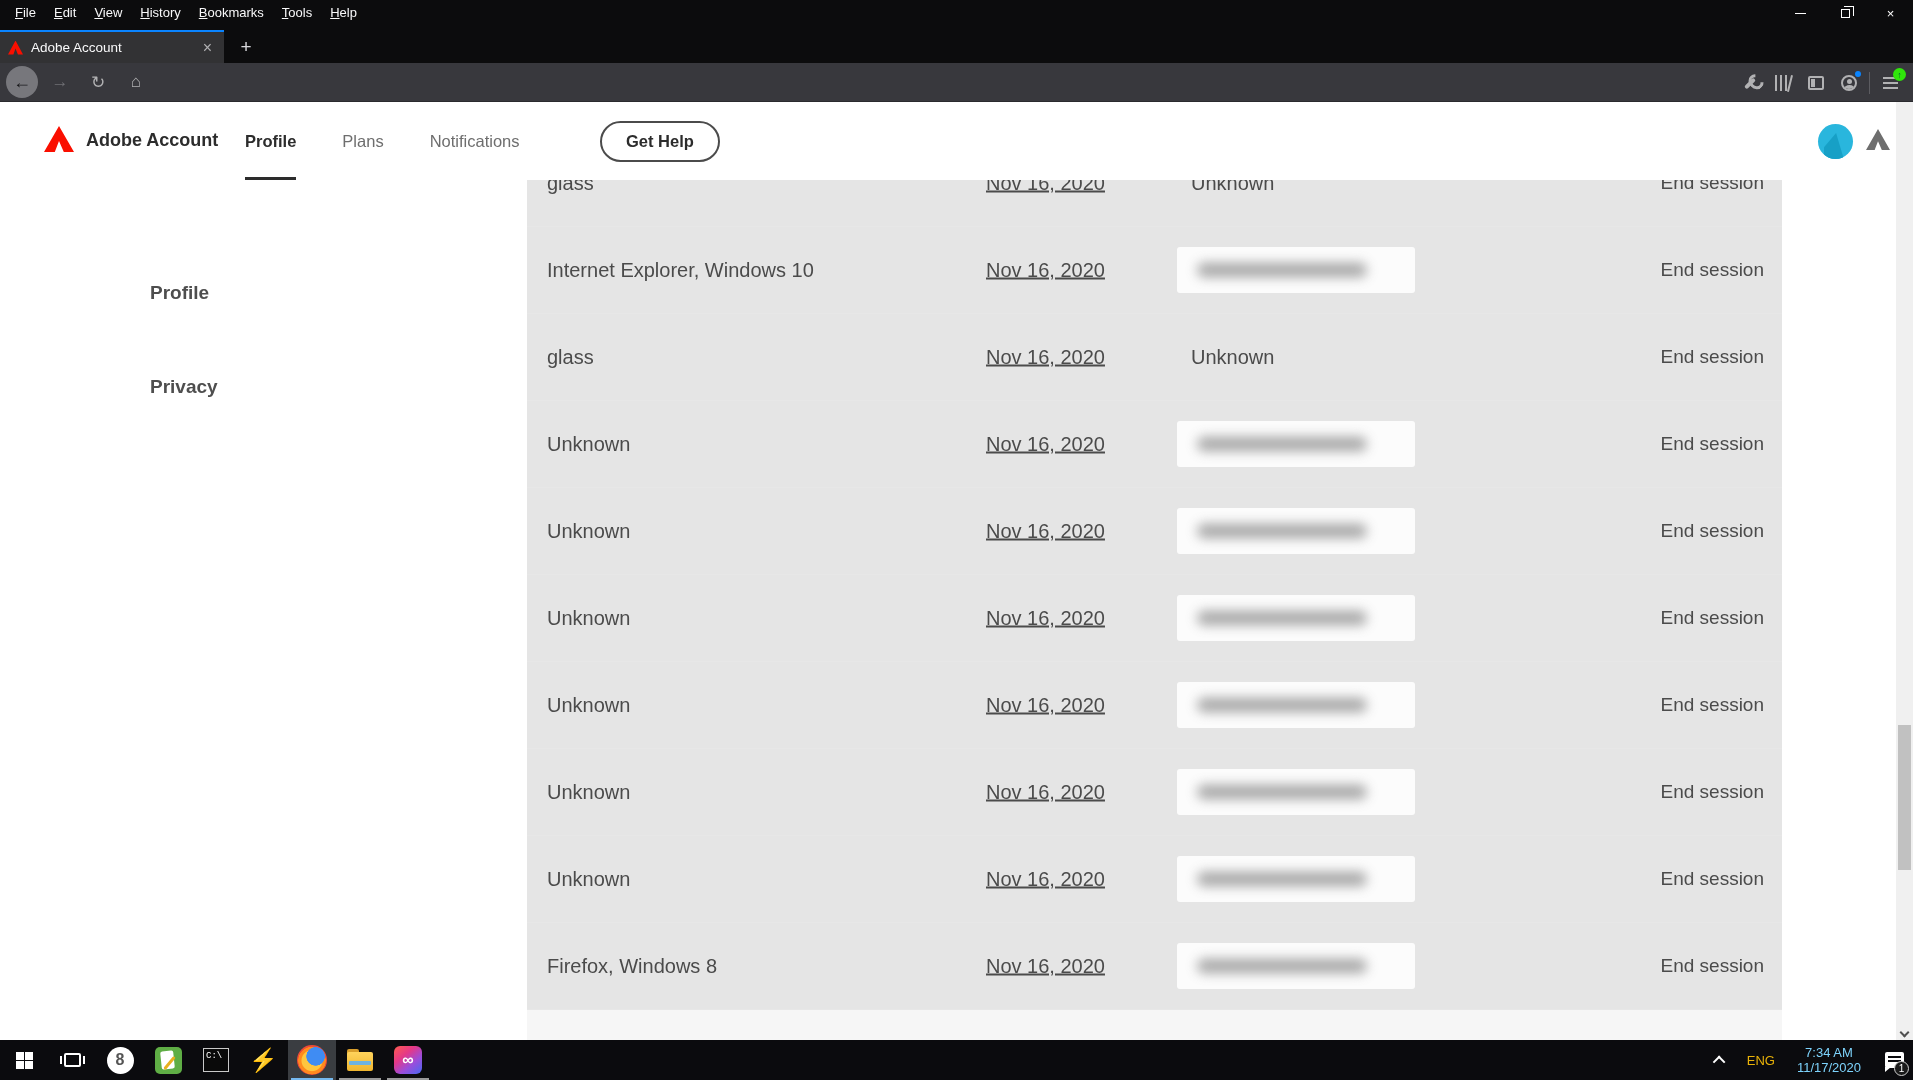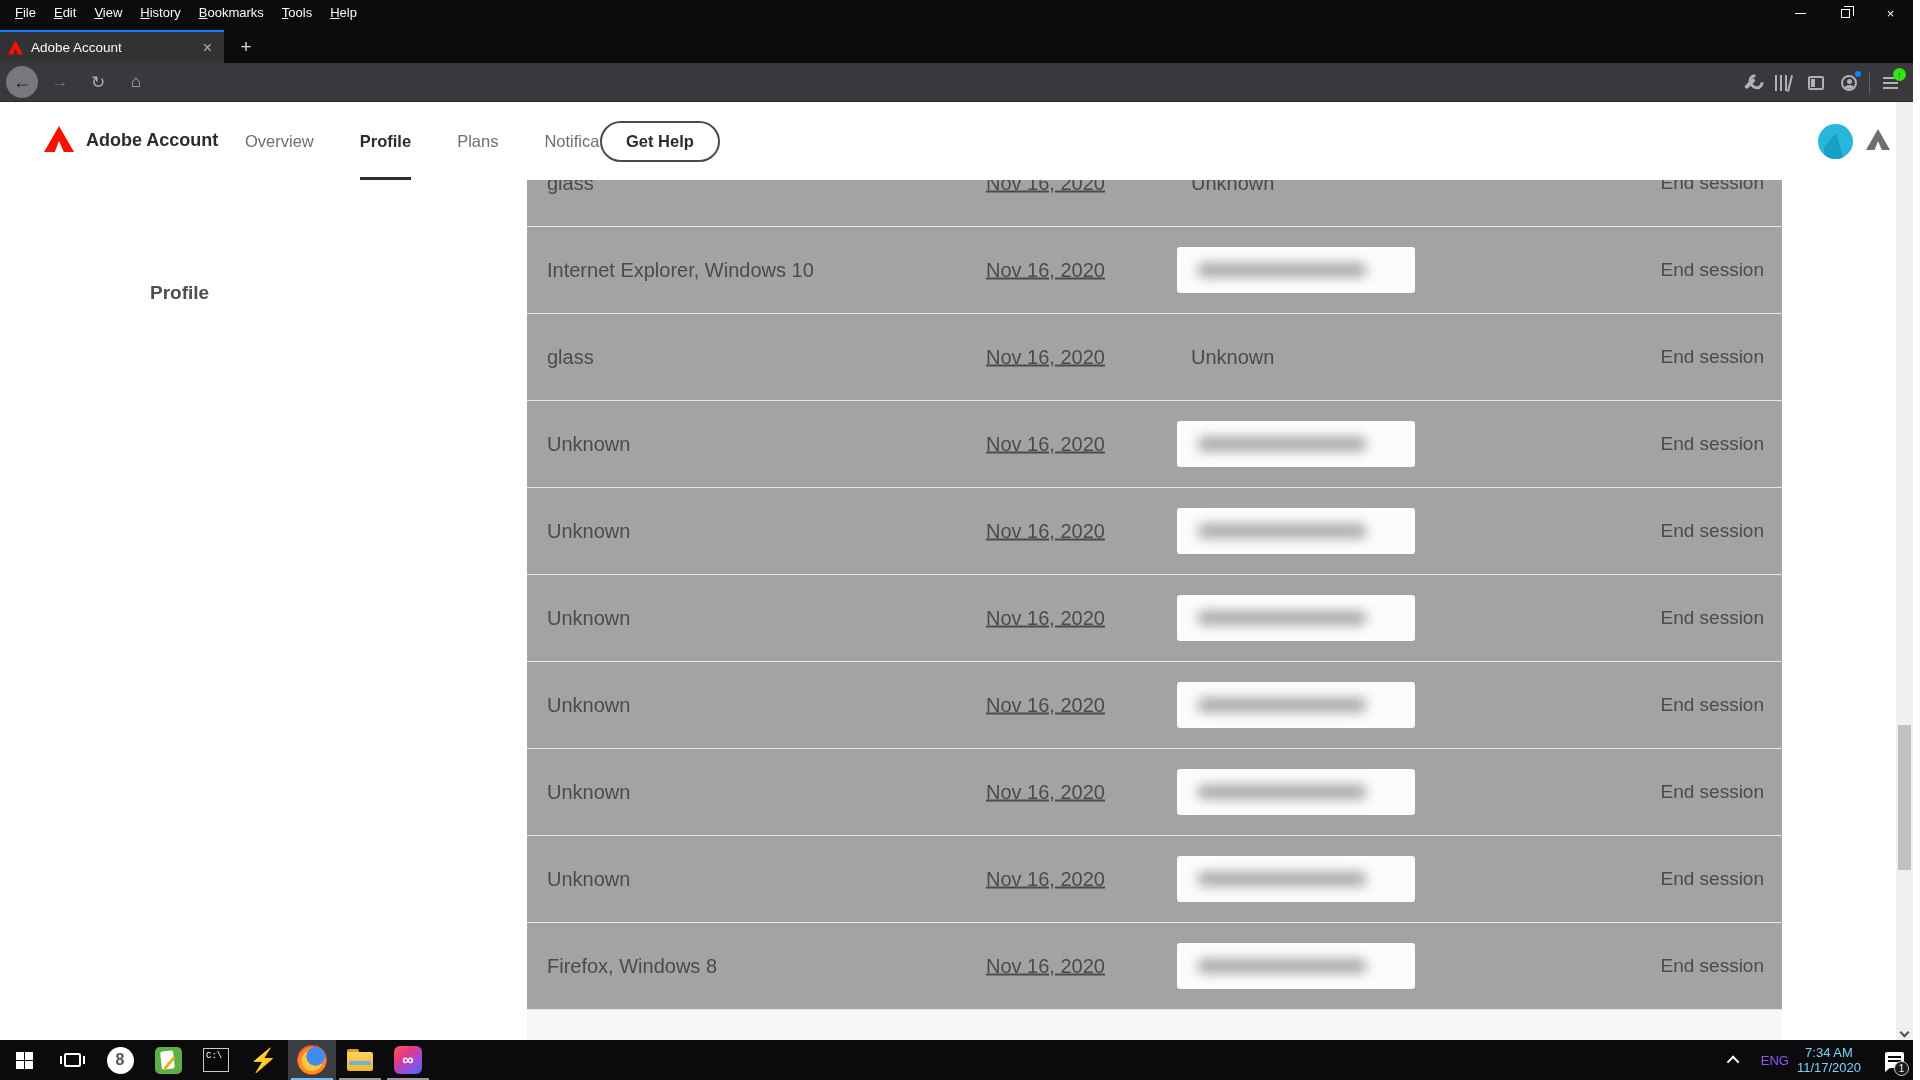--- a/index.html
+++ b/index.html
@@ -81,21 +81,21 @@
   .header-adobe-mark { position:absolute; left:1866px; top:27px; width:24px; height:21px; background:#6e6e6e; clip-path:polygon(50% 0%, 100% 100%, 66% 100%, 50% 58%, 36% 100%, 0% 100%); }
 
   
   .content { position:absolute; left:0; top:180px; width:1920px; height:860px; background:#fff; }
   .side-nav { position:absolute; left:122px; top:71px; width:368px; list-style:none; }
   .side-item { height:83px; margin-bottom:11px; display:flex; align-items:center; padding-left:28px; font-size:19px; font-weight:bold; color:#4e4e4e; cursor:pointer; }
   .side-item.active { background:#ececec; }
 
   .sessions-table { position:absolute; left:527px; top:0; width:1255px; height:860px; overflow:hidden; }
   .rows { margin-top:-40px; }
-  .trow { position:relative; height:87px; background:#a3a3a3; border-bottom:1px solid #e7e7e7; }
+  .trow { position:relative; height:87px; background:#e5e5e5; border-bottom:1px solid #e7e7e7; }
   .cell { position:absolute; top:50%; transform:translateY(-50%); font-size:20px; color:#4b4b4b; white-space:nowrap; }
   .c-device { left:20px; }
   .c-date { left:459px;text-decoration:underline; }
   .c-loc { left:664px; }
   .c-loc.blurred::before { content:""; position:absolute; left:-14px; top:50%; transform:translateY(-50%); width:238px; height:46px; background:#fcfcfc; border-radius:3px; }
   .c-loc.blurred::after { content:""; position:absolute; left:6px; top:50%; transform:translateY(-50%); width:170px; height:15px; background:#969696; border-radius:8px; filter:blur(6px); opacity:.8; }
   .c-action { right:18px; left:auto; font-size:19px; cursor:pointer; }
   .row-sliver { height:30px; background:#f6f6f6; }
 
   
@@ -127,21 +127,21 @@
       background: radial-gradient(circle at 62% 38%, #3f8cf3 0 9px, rgba(0,0,0,0) 9.5px),
                   radial-gradient(circle at 50% 52%, #ffc63f 0 10px, #ff8a1e 11px 13.5px, #ed4b37 14px 15px); }
   .folder-icon { width:26px; height:19px; position:relative; margin-top:3px; }
   .folder-icon::before { content:""; position:absolute; left:0; top:-3px; width:12px; height:6px; background:#d99e2b; border-radius:2px 2px 0 0; }
   .folder-icon::after { content:""; position:absolute; left:0; top:0; width:26px; height:19px; background:linear-gradient(180deg,#ffd35c,#f0b62f); border-radius:2px; }
   .folder-strip { position:absolute; left:2px; top:9px; width:22px; height:4px; background:#6fb3e0; z-index:2; border-radius:1px; }
   .cc-icon { width:28px; height:28px; border-radius:6px; background:linear-gradient(140deg,#ff5b4d 0%,#e43888 35%,#9a4ddb 65%,#4668f2 100%); color:#fff; font-size:16px; font-weight:bold; display:flex; align-items:center; justify-content:center; }
 
   .tray { position:absolute; right:0; top:0; height:40px; display:flex; align-items:center; }
   .tray-chevron { width:9px; height:9px; border-left:2px solid #fff; border-top:2px solid #fff; transform:rotate(45deg) translateY(2px); margin-right:22px; }
-  .tray-lang { color:#8b5cf6; font-size:13px; margin-right:8px; }
+  .tray-lang { color:#eab308; font-size:13px; margin-right:22px; }
   .tray-clock { color:#7dd3fc; font-size:13px; line-height:15px; text-align:center; margin-right:16px; }
   .action-center { position:relative; width:34px; height:40px; display:flex; align-items:center; justify-content:center; margin-right:2px; }
   .ac-bubble { width:19px; height:16px; background:#fff; border-radius:2px; position:relative; }
   .ac-bubble::before { content:""; position:absolute; left:3px; top:4px; width:13px; height:2px; background:#0b0b0e; box-shadow:0 4px 0 #0b0b0e; }
   .ac-bubble::after { content:""; position:absolute; left:0; bottom:-4px; width:0; height:0; border-top:5px solid #fff; border-right:6px solid transparent; }
   .ac-badge { position:absolute; right:2px; bottom:4px; width:15px; height:15px; border-radius:50%; background:#1a1a1a; border:1px solid #cfcfcf; color:#fff; font-size:10px; display:flex; align-items:center; justify-content:center; }
 </style>
 </head>
 <body>
 
@@ -205,34 +205,34 @@
           <span class="update-badge">↑</span>
         </div>
     </div>
   </div>
 
   <div class="adobe-header">
     <span class="adobe-mark brand-logo"></span>
     <span class="brand-name">Adobe Account</span>
     <ul class="adobe-nav">
 
-    <li class="anav-item">Overview</li>
         <li class="anav-item active">Profile</li>
         <li class="anav-item">Plans</li>
         <li class="anav-item">Notifications</li>
       </ul>
     <div class="gethelp-btn">Get Help</div>
     <div class="avatar"></div>
     <span class="header-adobe-mark"></span>
   </div>
 
   <div class="content">
     <ul class="side-nav">
 
     <li class="side-item">Profile</li>
+        <li class="side-item">Privacy</li>
       </ul>
 
     <div class="sessions-table">
       <div class="rows">
 
           <div class="trow">
             <span class="cell c-device">glass</span>
             <span class="cell c-date">Nov 16, 2020</span>
             <span class="cell c-loc">Unknown</span>
             <span class="cell c-action">End session</span>

